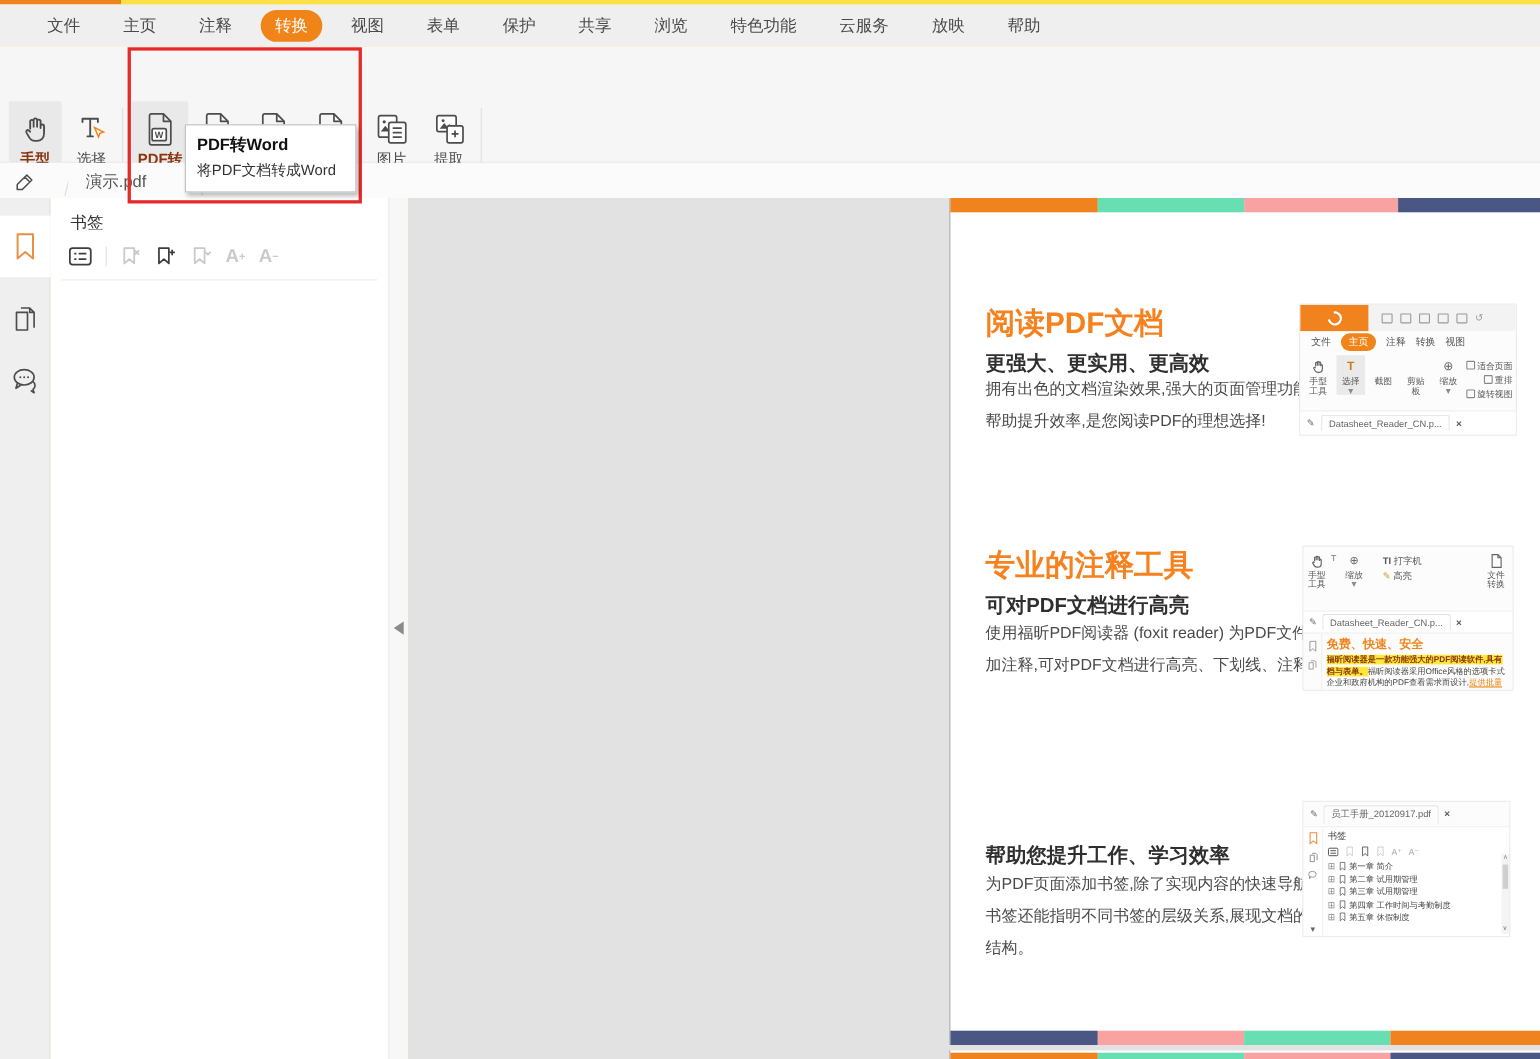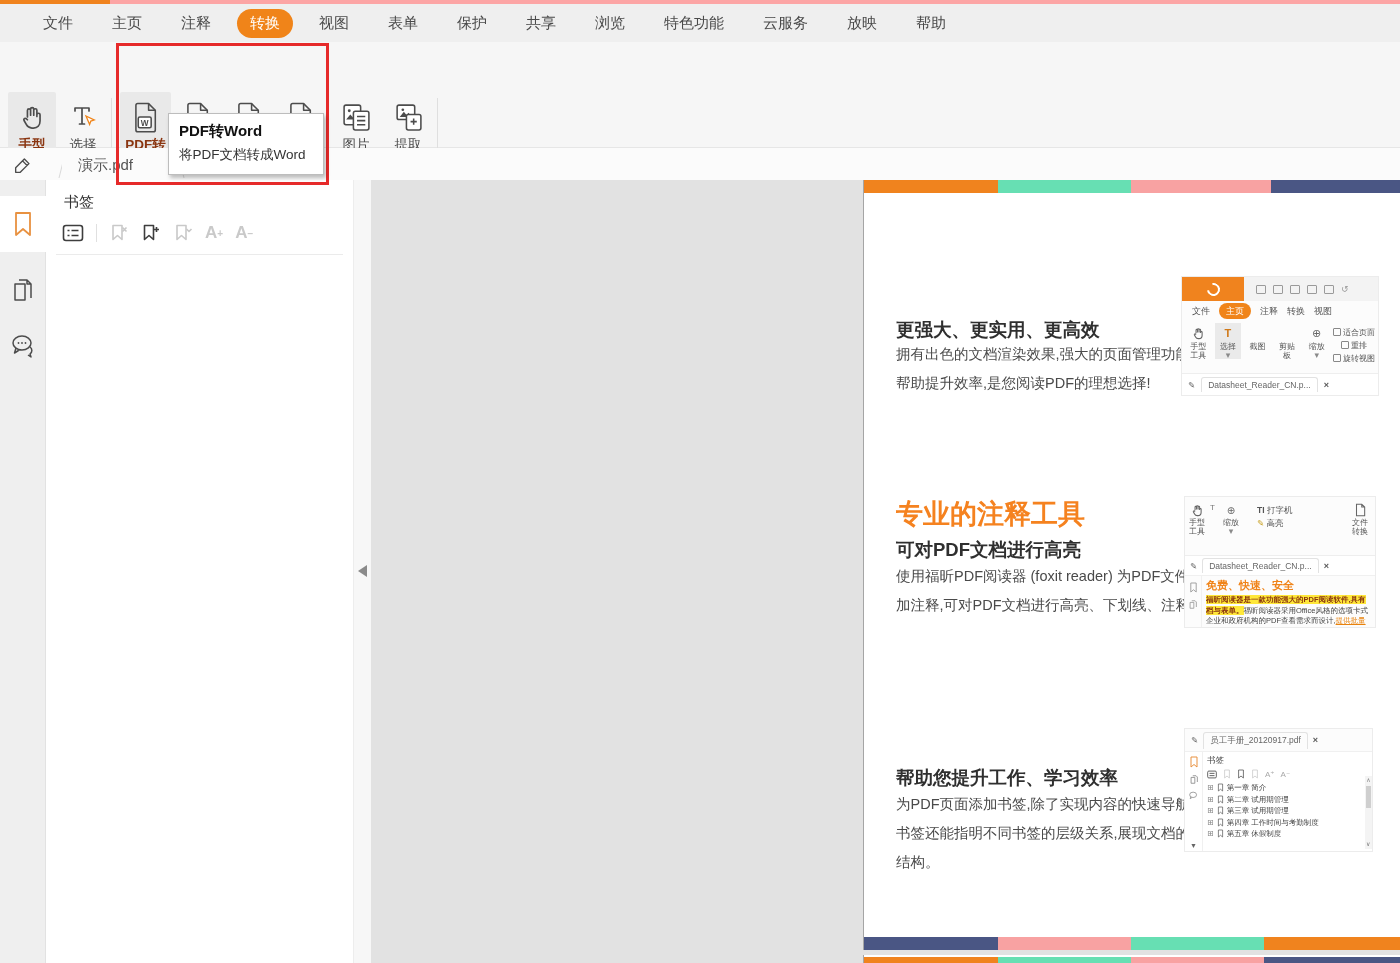--- a/index.html
+++ b/index.html
@@ -1,18 +1,18 @@
 <!DOCTYPE html>
 <html><head>
 <meta charset="utf-8">
 <style>
 *{margin:0;padding:0;box-sizing:border-box}
 html,body{background:#fff}
 body{font-family:"Liberation Sans","DejaVu Sans",sans-serif;color:#444}
-.app{position:relative;width:1400px;height:963px;overflow:hidden;background:#fca5a5}
+.app{position:relative;width:1400px;height:963px;overflow:hidden;background:#fde047}
 
 
 .top-strip{position:absolute;left:0;top:0;width:110px;height:4px;background:#F0831E}
 
 
 .menubar{position:absolute;left:0;top:4px;right:0;height:38px;background:#EFEFEF;display:flex;align-items:center;padding-left:43px;gap:39px;font-size:15px;color:#4a4a4a}
 .menu-item{cursor:default;white-space:nowrap}
 .menu-item.active{background:#F08419;color:#fff;border-radius:15px;padding:5px 13px;margin:0 -13px}
 
 
@@ -77,21 +77,21 @@
 .s1-logo{width:62px;height:24px;background:#F0831E;display:flex;align-items:center;justify-content:center}
 .s1-logo span{display:inline-block;width:13px;height:13px;border-radius:50%;border:2.5px solid #fff;border-left-color:transparent;transform:rotate(35deg)}
 .s1-hicons{display:flex;gap:7px;margin-left:12px;align-items:center;color:#9a9a9a;font-size:9px}
 .hbox{width:10px;height:9px;border:1px solid #9a9a9a;border-radius:1px}
 .s1-tabs{height:20px;display:flex;align-items:center;gap:9px;padding-left:10px;font-size:9px;color:#555}
 .s1-tabs .active{background:#F08419;color:#fff;border-radius:8px;padding:1.5px 7px}
 .s1-tools{height:52px;display:flex;padding:2px 3px 0;gap:3px;align-items:flex-start}
 .tcol{width:27px;text-align:center;font-size:8px;line-height:9px;color:#555;padding-top:2px}
 .tcol .tic{height:17px;display:flex;align-items:center;justify-content:center;font-size:11px;color:#666}
 .tcol.sel{background:#EAEAEA}
-.s1-opts{font-size:8px;line-height:13px;text-align:center;padding-top:3px;color:#555;white-space:nowrap}
+.s1-opts{font-size:8px;line-height:13px;text-align:right;padding-top:3px;color:#555;white-space:nowrap}
 .s1-opts .oic{display:inline-block;width:8px;height:8px;border:1px solid #888;border-radius:1px;margin-right:2px;vertical-align:-1px}
 .s1-docbar{height:22px;border-top:1px solid #EEE;background:#fff;display:flex;align-items:center;gap:6px;padding-left:6px;font-size:8.5px;color:#666}
 .mini-tab{border:1px solid #E2E2E2;border-bottom:none;padding:2px 6px;border-radius:3px 3px 0 0;white-space:nowrap}
 .mini-close{color:#555;font-size:9px;font-weight:bold}
 
 .s2{left:320px;top:316px;width:192px;height:132px}
 .s2-tools{height:58px;display:flex;gap:5px;padding:3px 4px 0;font-size:8px;line-height:9px;color:#555}
 .s2g{text-align:center;padding-top:2px}
 .s2g .tic{height:16px;display:flex;align-items:center;justify-content:center;font-size:10px;color:#666}
 .s2-stack{display:flex;flex-direction:column;gap:2px;font-size:8px;color:#777;padding-top:3px}
@@ -331,20 +331,21 @@
     <div class="docarea">
       <div class="page">
 
         <div class="colorbar cb-top">
           <div style="width:134px;background:#F0831E"></div>
           <div style="width:133px;background:#67DFB3"></div>
           <div style="width:140px;background:#F8A2A2"></div>
           <div style="flex:1;background:#4A5684"></div>
         </div>
 
+        <div class="sec-title" style="top:96px">阅读PDF文档</div>
         <div class="sec-sub" style="top:137px">更强大、更实用、更高效</div>
         <div class="sec-body" style="top:160px">
           <div>拥有出色的文档渲染效果,强大的页面管理功能,</div>
           <div>帮助提升效率,是您阅读PDF的理想选择!</div>
         </div>
 
         <div class="shot s1">
           <div class="s1-header">
             <div class="s1-logo">
                 <span></span>

